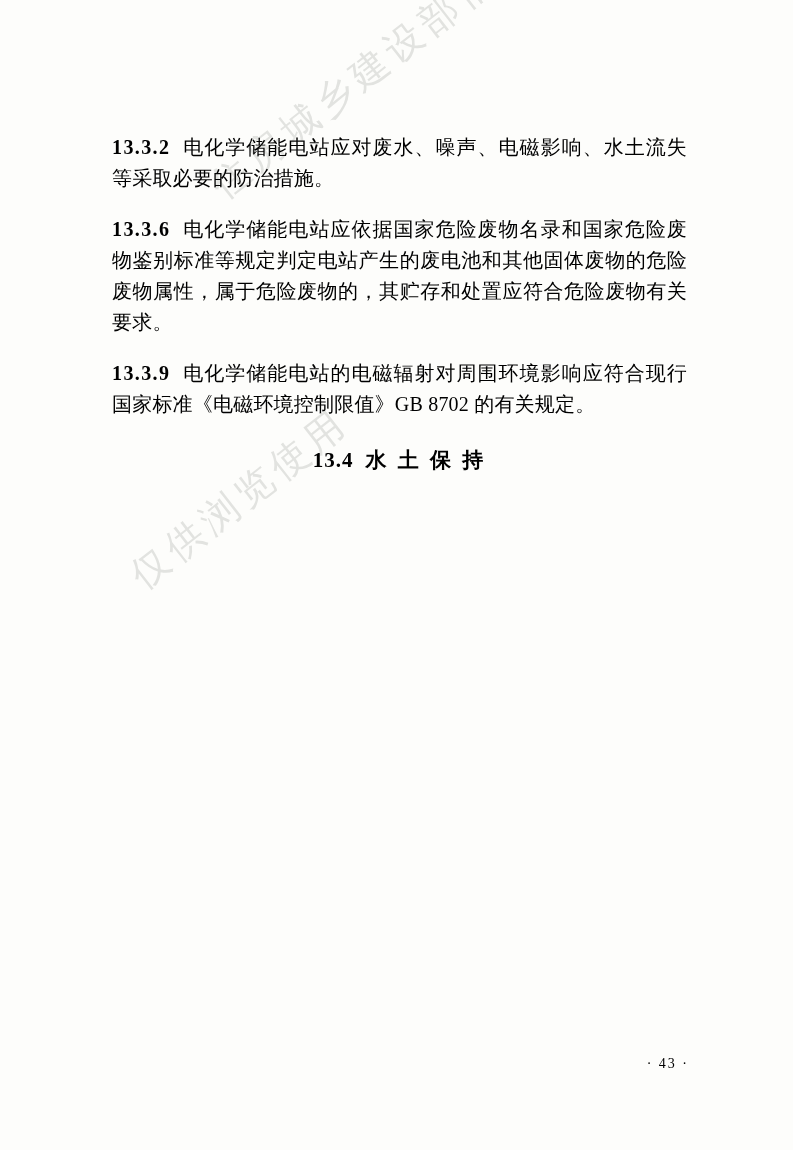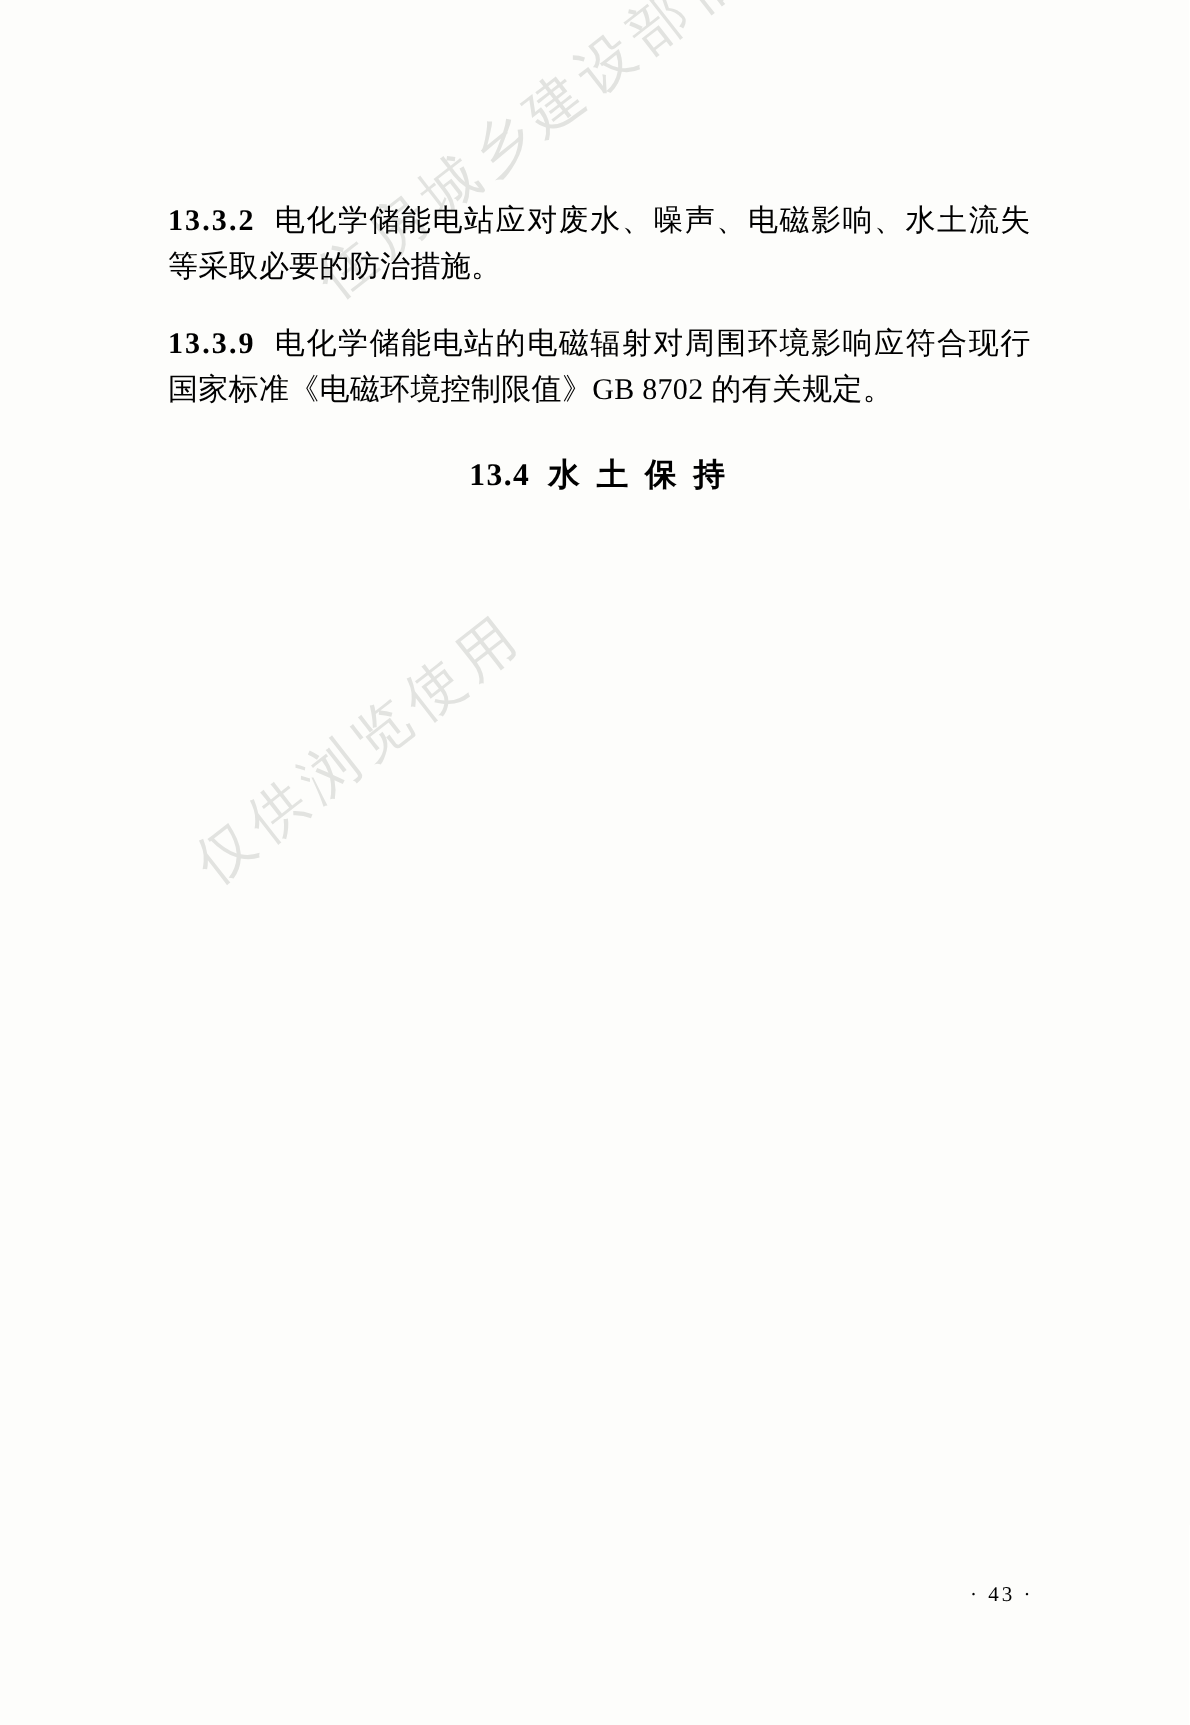--- a/index.html
+++ b/index.html
@@ -94,20 +94,23 @@
 
   <div class="content">
 
     <p class="clause">
       <span class="num">13.3.2</span><span class="body">电化学储能电站应对废水、噪声、电磁影响、水土流失等采取必要的防治措施。</span>
     </p>
 
 
 
 
+    <p class="clause">
+      <span class="num">13.3.6</span><span class="body">电化学储能电站应依据国家危险废物名录和国家危险废物鉴别标准等规定判定电站产生的废电池和其他固体废物的危险废物属性，属于危险废物的，其贮存和处置应符合危险废物有关要求。</span>
+    </p>
 
 
 
     <p class="clause">
       <span class="num">13.3.9</span><span class="body">电化学储能电站的电磁辐射对周围环境影响应符合现行国家标准《电磁环境控制限值》GB 8702 的有关规定。</span>
     </p>
 
     <h2 class="section-heading">
       <span class="sec-num">13.4</span><span>水 土 保 持</span>
     </h2>

